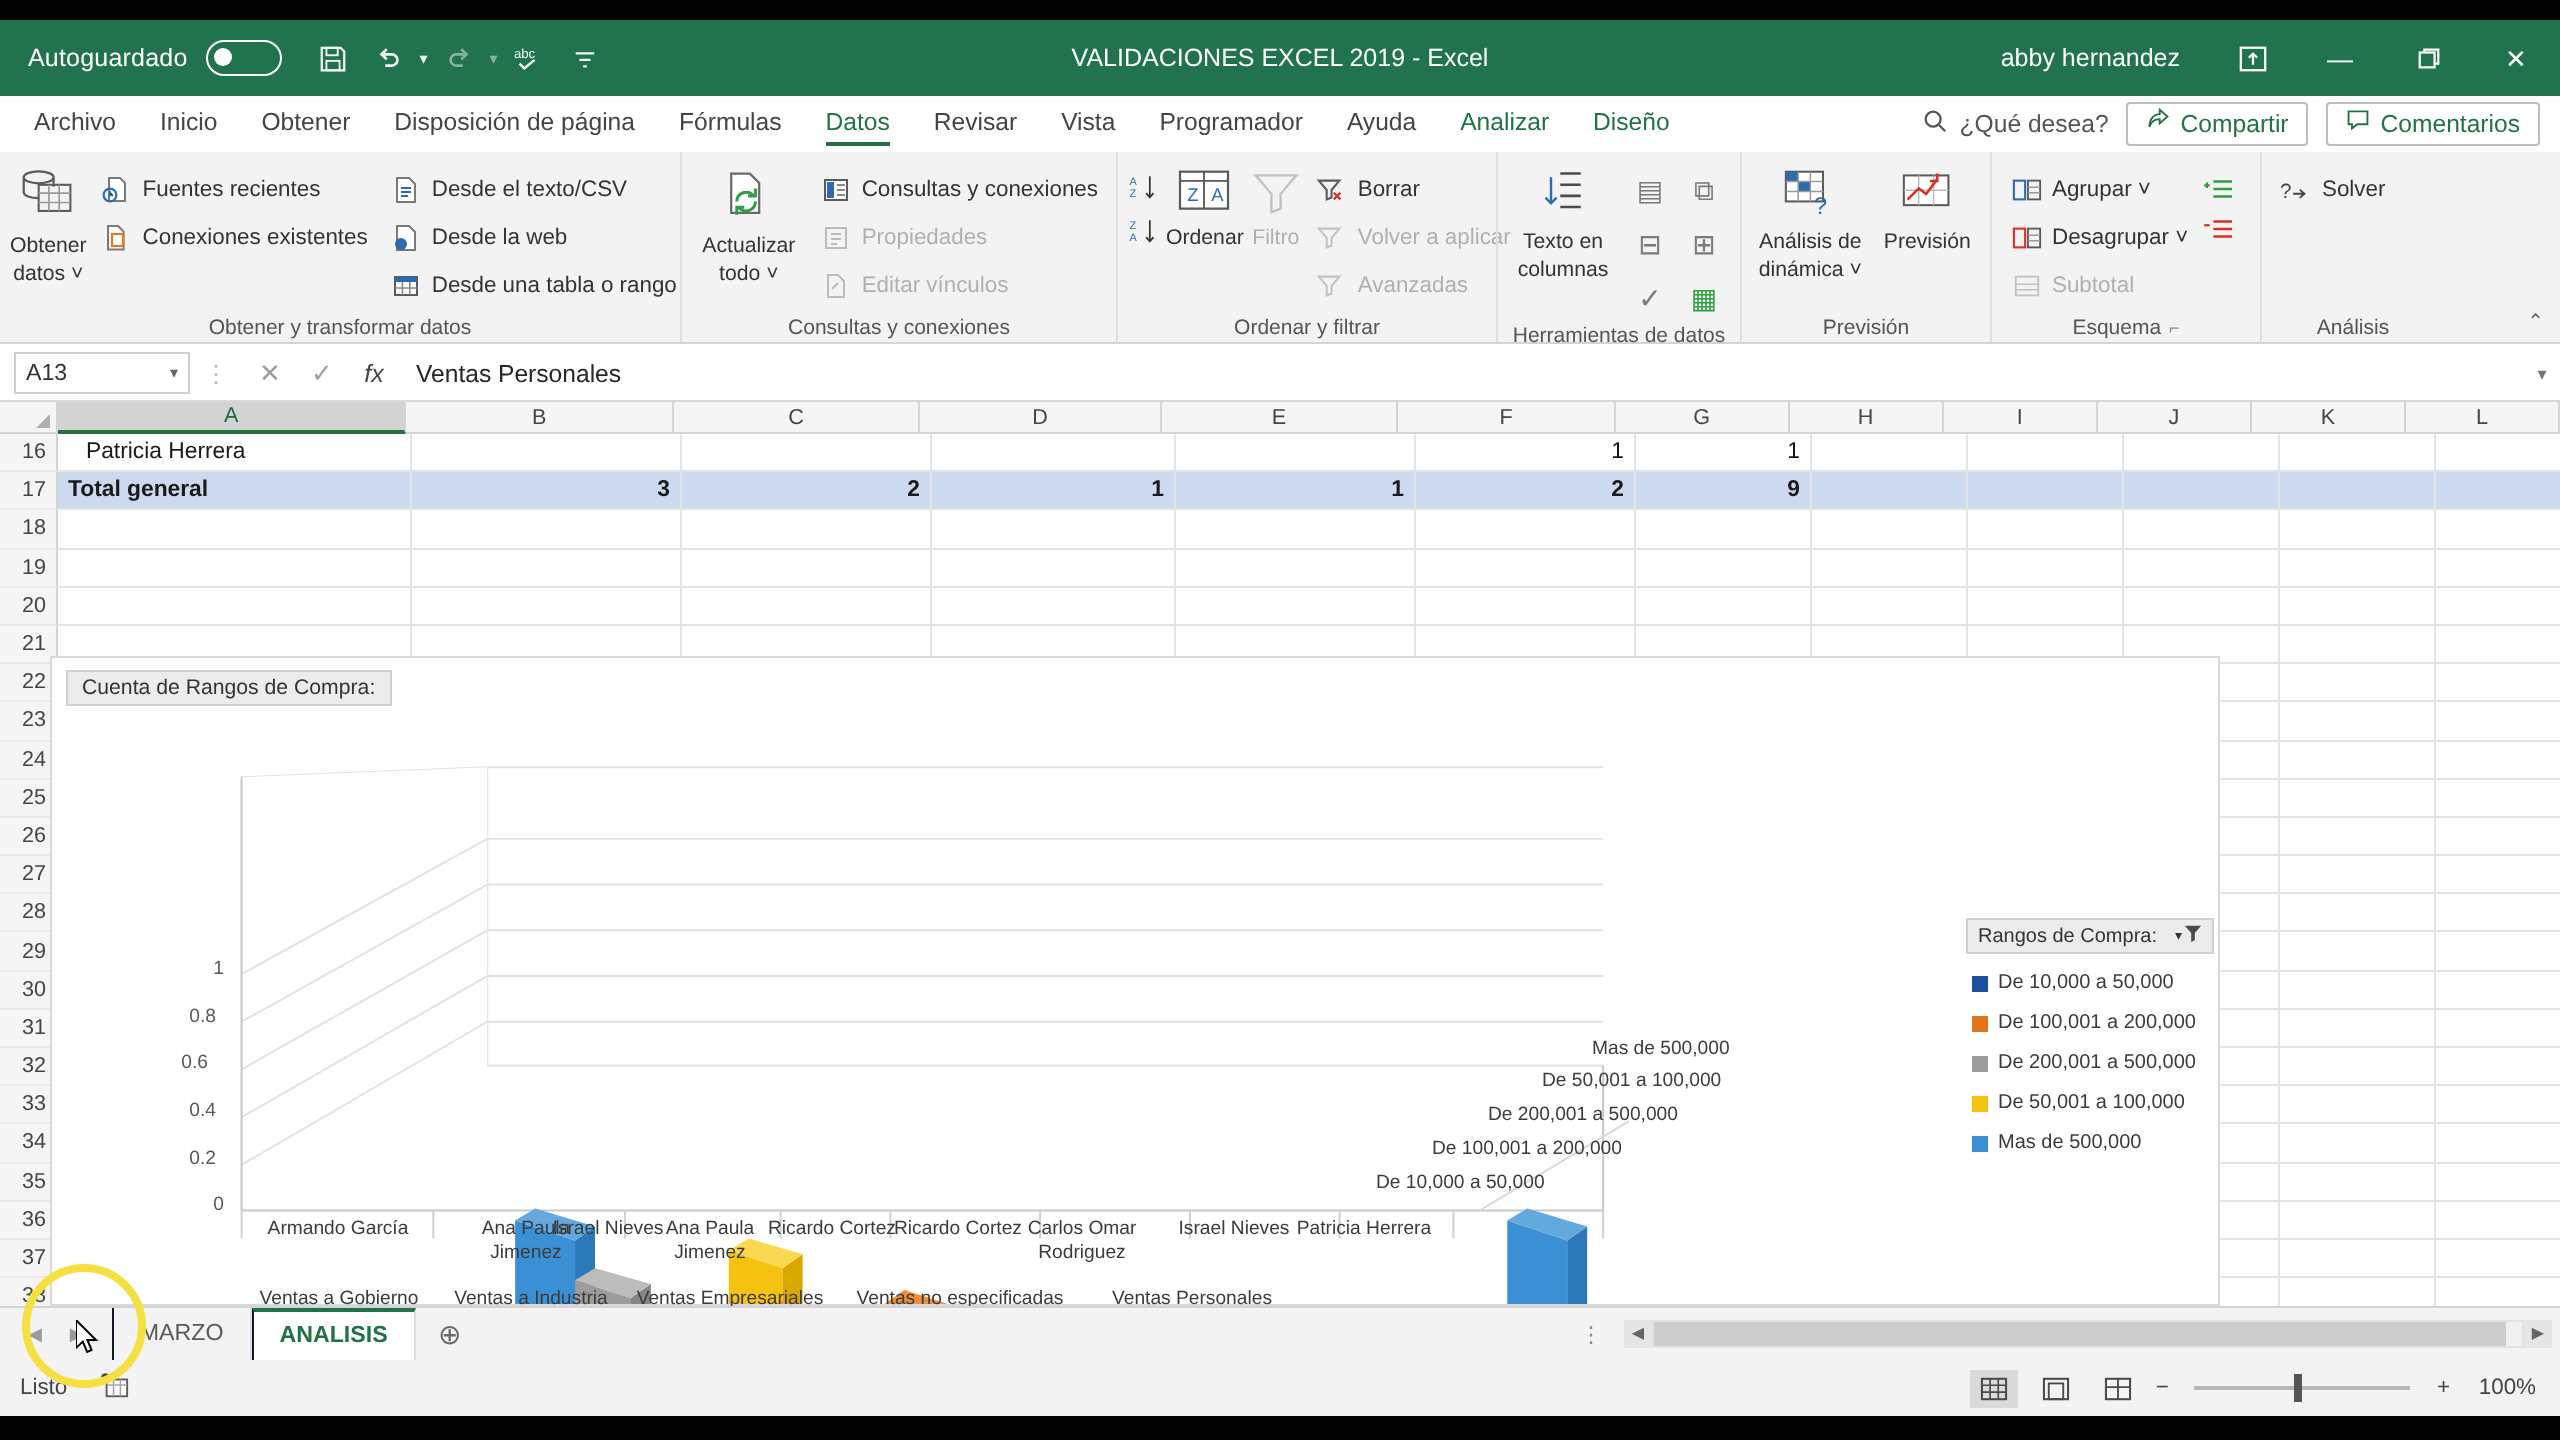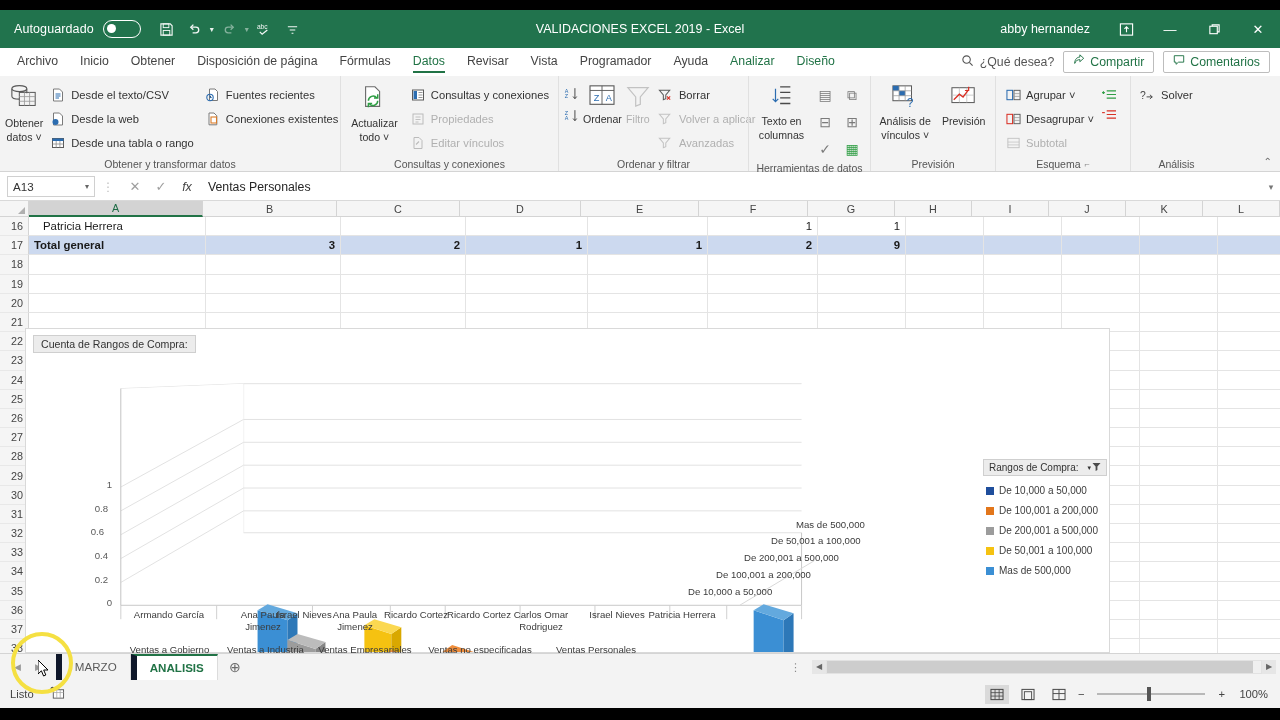--- a/index.html
+++ b/index.html
@@ -189,21 +189,21 @@
   .grpname { position:absolute; font-size:9.6px; color:#3b3b3b; text-align:center; white-space:nowrap; }
 
   
   .tabbar {
     position:absolute; left:0; top:653px; width:1280px; height:27px;
     background:#f3f3f3; border-top:1px solid #d4d4d4; display:flex; align-items:center;
   }
   .navbtns { display:flex; align-items:center; gap:14px; padding:0 14px; color:#9a9a9a; font-size:9px; }
   .stab {
     padding:4px 13px 5px; font-size:11.6px; color:#5a5a5a;
-    border-left:6px solid #0f172a; border-right:1px solid #dcdcdc; height:27px;
+    border-left:1px solid #0f172a; border-right:1px solid #dcdcdc; height:27px;
     display:flex; align-items:center;
   }
   .stab.active { background:#fff; color:#217346; font-weight:bold; border-top:2px solid #217346; }
   .addsheet { width:34px; text-align:center; color:#6b6b6b; font-size:14px; }
   .hscroll-area { margin-left:auto; display:flex; align-items:center; gap:0; padding-right:4px; }
   .sb-dots { color:#8a8a8a; font-size:11px; padding:0 10px; letter-spacing:1px; }
   .sb-arrow { width:14px; text-align:center; color:#666; font-size:8px; background:#e6e6e6; height:14px; line-height:14px; }
   .sb-track { width:436px; height:14px; background:#f0f0f0; border:1px solid #e2e2e2; position:relative; }
   .sb-thumb { position:absolute; left:0; top:0; height:12px; width:426px; background:#cdcdcd; }
 
@@ -348,20 +348,41 @@
                 <path d="M11 13.5h17M11 18.5h17M16.5 9v14M22 9v14" stroke="#9a9a9a" stroke-width=".9"></path>
               </svg>
           </span>
           <span>Obtener</span>
           <span>datos ˅</span>
         </div>
         <div class="small-list">
           <div class="small-btn">
             <span class="ico blue">
               <svg width="14" height="14" viewBox="0 0 14 14">
+                  <path d="M3.5 1h5.5l2.5 2.5v9h-8z" fill="#fff" stroke="#7a7a7a" stroke-width="1"></path>
+                  <circle cx="4" cy="9.5" r="3.2" fill="none" stroke="#2b6cb0" stroke-width="1.1"></circle>
+                  <path d="M4 7.6v2h1.6" stroke="#2b6cb0" stroke-width="1"></path>
+                </svg>
+            </span>
+            <span>Fuentes recientes</span>
+          </div>
+          <div class="small-btn">
+            <span class="ico orange">
+              <svg width="14" height="14" viewBox="0 0 14 14">
+                  <path d="M3 1h5l2.8 2.8v9H3z" fill="#fff" stroke="#7a7a7a" stroke-width="1"></path>
+                  <rect x="5" y="5" width="5.5" height="6" fill="none" stroke="#d97b28" stroke-width="1.1"></rect>
+                </svg>
+            </span>
+            <span>Conexiones existentes</span>
+          </div>
+        </div>
+        <div class="small-list">
+          <div class="small-btn">
+            <span class="ico blue">
+              <svg width="14" height="14" viewBox="0 0 14 14">
                   <path d="M2.5 1h6l3 3v9h-9z" fill="#fff" stroke="#7a7a7a" stroke-width="1"></path>
                   <path d="M4.5 6h5M4.5 8h5M4.5 10h3.5" stroke="#2b6cb0" stroke-width="1"></path>
                 </svg>
             </span>
             <span>Desde el texto/CSV</span>
           </div>
           <div class="small-btn">
             <span class="ico blue">
               <svg width="14" height="14" viewBox="0 0 14 14">
                   <path d="M2.5 1h6l3 3v9h-9z" fill="#fff" stroke="#7a7a7a" stroke-width="1"></path>
@@ -372,41 +393,20 @@
           </div>
           <div class="small-btn">
             <span class="ico">
               <svg width="14" height="14" viewBox="0 0 14 14">
                   <rect x="1.5" y="2.5" width="11" height="9" fill="#fff" stroke="#5a5a5a" stroke-width="1"></rect>
                   <rect x="1.5" y="2.5" width="11" height="2.5" fill="#2b6cb0"></rect>
                   <path d="M1.5 8h11M5.2 5v6.5M8.9 5v6.5" stroke="#8a8a8a" stroke-width=".8"></path>
                 </svg>
             </span>
             <span>Desde una tabla o rango</span>
-          </div>
-        </div>
-        <div class="small-list">
-          <div class="small-btn">
-            <span class="ico blue">
-              <svg width="14" height="14" viewBox="0 0 14 14">
-                  <path d="M3.5 1h5.5l2.5 2.5v9h-8z" fill="#fff" stroke="#7a7a7a" stroke-width="1"></path>
-                  <circle cx="4" cy="9.5" r="3.2" fill="none" stroke="#2b6cb0" stroke-width="1.1"></circle>
-                  <path d="M4 7.6v2h1.6" stroke="#2b6cb0" stroke-width="1"></path>
-                </svg>
-            </span>
-            <span>Fuentes recientes</span>
-          </div>
-          <div class="small-btn">
-            <span class="ico orange">
-              <svg width="14" height="14" viewBox="0 0 14 14">
-                  <path d="M3 1h5l2.8 2.8v9H3z" fill="#fff" stroke="#7a7a7a" stroke-width="1"></path>
-                  <rect x="5" y="5" width="5.5" height="6" fill="none" stroke="#d97b28" stroke-width="1.1"></rect>
-                </svg>
-            </span>
-            <span>Conexiones existentes</span>
           </div>
         </div>
       </div>
       <div class="rg-title">Obtener y transformar datos</div>
     </div>
 
     <div class="rgroup" style="width:218px">
       <div class="rg-body">
         <div class="big-btn">
           <span class="gl">
@@ -553,21 +553,21 @@
           <span class="gl">
             <svg width="28" height="26" viewBox="0 0 30 28">
                 <rect x="2" y="2" width="20" height="16" fill="#fff" stroke="#5a5a5a" stroke-width="1.1"></rect>
                 <rect x="2" y="2" width="6.6" height="5.3" fill="#2b6cb0"></rect>
                 <rect x="8.6" y="7.3" width="6.6" height="5.3" fill="#2b6cb0"></rect>
                 <path d="M2 7.3h20M2 12.6h20M8.6 2v16M15.2 2v16" stroke="#9a9a9a" stroke-width=".8"></path>
                 <text x="17" y="25" font-size="13" fill="#2b6cb0" font-family="sans-serif">?</text>
               </svg>
           </span>
           <span>Análisis de</span>
-          <span>vínculos ˅</span>
+          <span>dinámica ˅</span>
         </div>
         <div class="big-btn" style="width:56px">
           <span class="gl">
             <svg width="28" height="26" viewBox="0 0 30 28">
                 <rect x="2" y="4" width="24" height="16" fill="#fff" stroke="#5a5a5a" stroke-width="1.1"></rect>
                 <path d="M2 12h24M10 4v16M18 4v16" stroke="#bbb" stroke-width=".8"></path>
                 <path d="M4 17 10 11l4 3 6-8" fill="none" stroke="#d93025" stroke-width="1.4"></path>
                 <path d="M20 3v4h-4" fill="none" stroke="#d93025" stroke-width="1.3"></path>
               </svg>
           </span>

